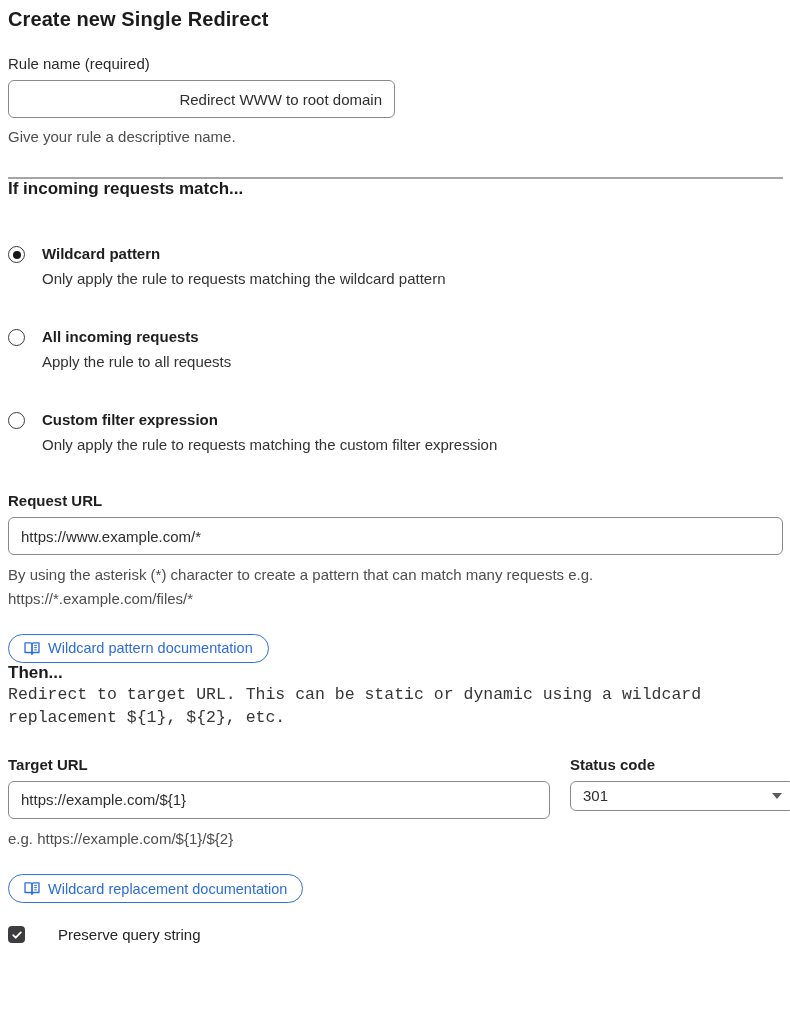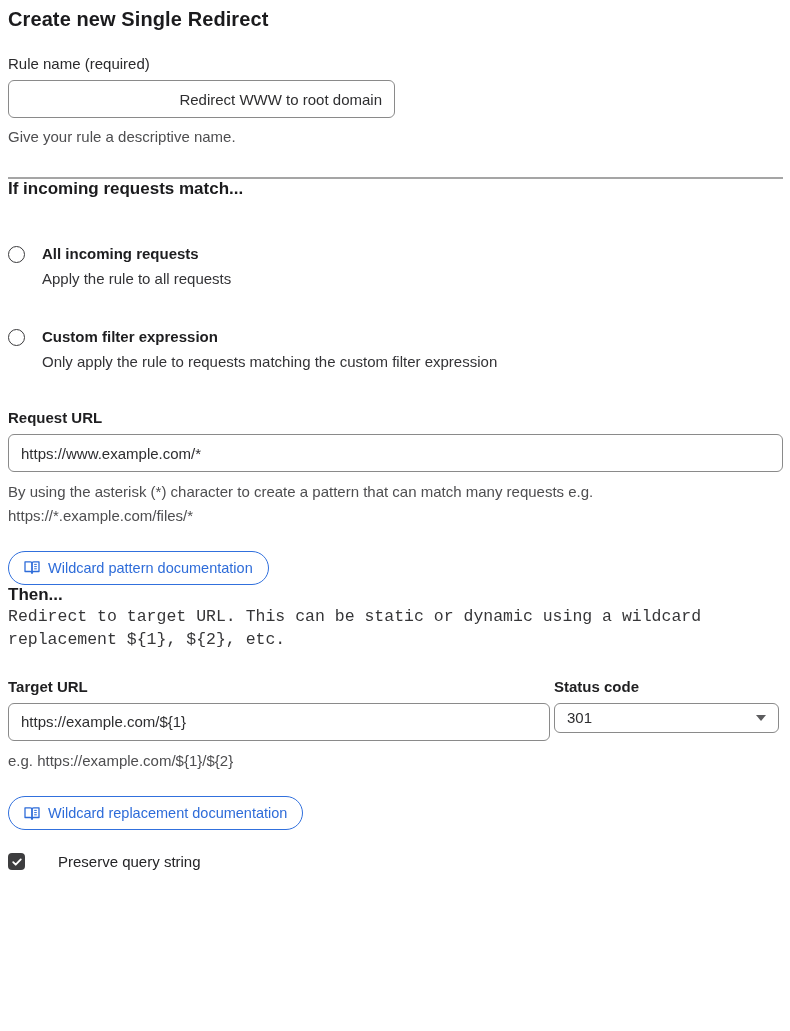--- a/index.html
+++ b/index.html
@@ -103,41 +103,41 @@
     line-height: 1.4;
   }
   .request-url-block { margin-top: 6px; }
   .helper-multiline { margin-top: 8px; }
   
   .doc-pill {
     display: inline-flex;
     align-items: center;
     gap: 8px;
     height: 29px;
-    padding: 16px 15px;
+    padding: 9px 15px;
     margin-top: 24px;
     border: 1.5px solid #3170dd;
     border-radius: 999px;
     background: #ffffff;
     color: #2e6cd9;
     font-size: 14.5px;
     font-family: inherit;
     cursor: pointer;
     white-space: nowrap;
   }
   .doc-pill svg { display: block; }
   .then-desc {
     font-size: 16.5px;
     color: #363638;
     line-height: 1.4;
     font-family: Liberation Mono, monospace;
   }
   .target-row {
     display: flex;
-    gap: 4px;
+    gap: 20px;
     margin-top: 27px;
   }
   .target-col { flex: 0 0 542px; }
   .status-col { flex: 0 0 225px; }
   .select-box {
     display: flex;
     align-items: center;
     justify-content: space-between;
     height: 30px;
     border: 1px solid #8a8a8a;
@@ -190,20 +190,27 @@
     <input class="text-input rule-name-input" type="text" value="Redirect WWW to root domain" style="">
     <div class="helper-text">Give your rule a descriptive name.</div>
   </div>
 
   <hr class="divider">
 
   <h2 class="section-heading">If incoming requests match...</h2>
 
   <div class="radio-group">
 
+    <div class="radio-row">
+      <span class="radio-circle checked"></span>
+      <span class="radio-texts">
+        <span class="radio-label" style="display:block">Wildcard pattern</span>
+        <span class="radio-desc" style="display:block">Only apply the rule to requests matching the wildcard pattern</span>
+      </span>
+    </div>
 
     <div class="radio-row">
       <span class="radio-circle"></span>
       <span class="radio-texts">
         <span class="radio-label" style="display:block">All incoming requests</span>
         <span class="radio-desc" style="display:block">Apply the rule to all requests</span>
       </span>
     </div>
 
     <div class="radio-row">

